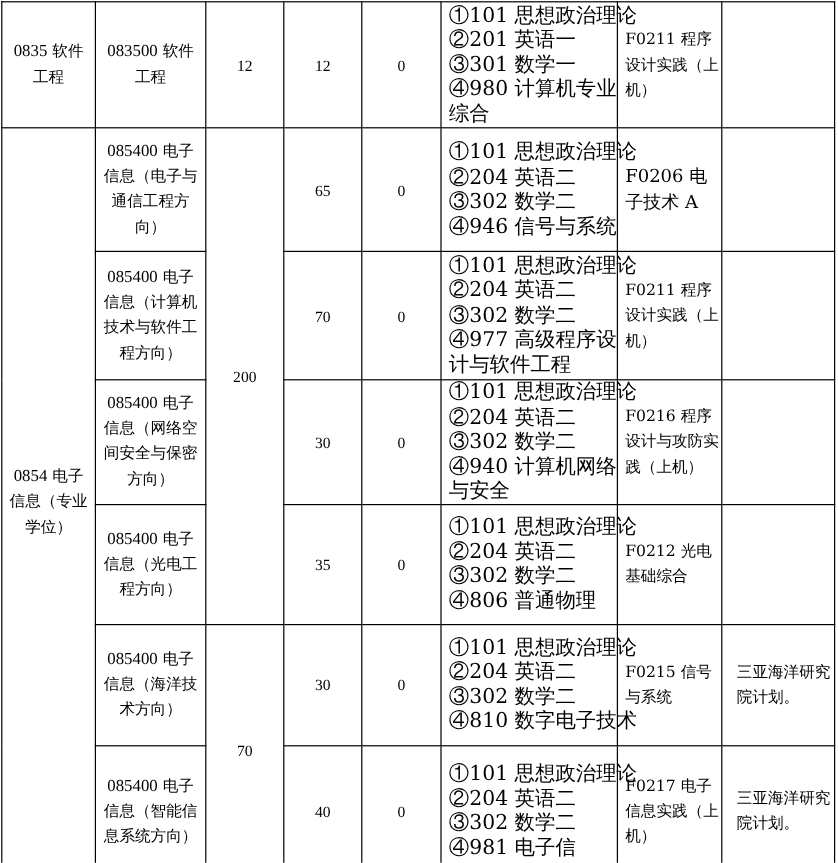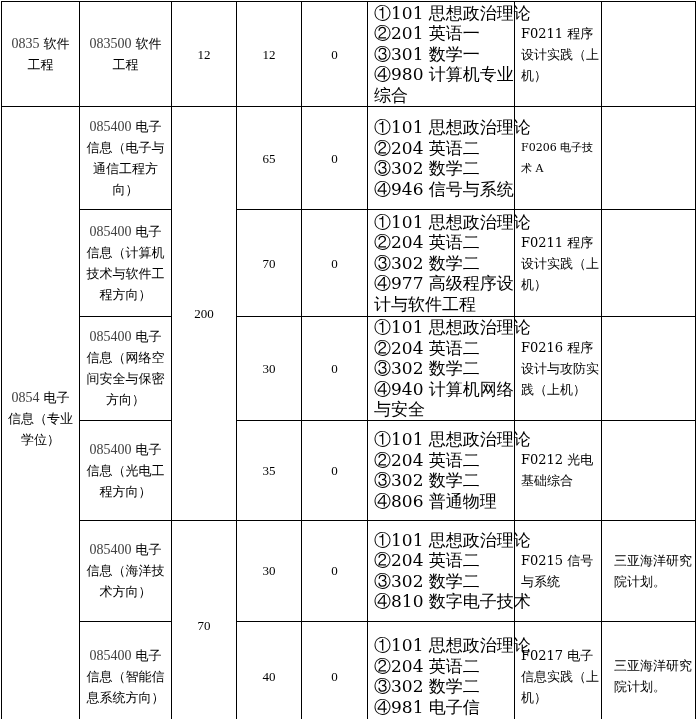--- a/index.html
+++ b/index.html
@@ -15,21 +15,21 @@
   table.grid td {
     border: 1.5px solid #000;
     padding: 0;
     vertical-align: middle;
     font-size: 13px;
     line-height: 21px;
   }
   td.center { text-align: center; }
   td.left { text-align: left; padding-left: 6px !important; }
   .serif { font-family: "Liberation Serif", "DejaVu Serif", serif; font-size: 14px; }
-  .code { color: #404040; }
+  .code { color: #000000; }
   .subj-line { display: block; white-space: nowrap; font-family: "DejaVu Serif", serif; font-size: 17px; line-height: 20.5px; }
   .subj-wrap { white-space: normal; }
   .major-cell { padding: 0 4px !important; }
 </style>
 </head>
 <body>
 
 <table class="grid">
   <colgroup>
     <col style="width:78px">
@@ -76,21 +76,21 @@
       </td>
       <td rowspan="4" class="center serif">200</td>
       <td class="center serif">65</td>
       <td class="center serif">0</td>
       <td class="left">
         <span class="subj-line">①101 思想政治理论</span>
         <span class="subj-line">②204 英语二</span>
         <span class="subj-line">③302 数学二</span>
         <span class="subj-line">④946  信号与系统</span>
       </td>
-      <td class="left" style="font-family:'DejaVu Serif',serif;font-size:11px;">F0206 电子技术 A</td>
+      <td class="left" style="font-family:'DejaVu Serif',serif;font-size:15px;">F0206 电子技术 A</td>
       <td class="left"></td>
     </tr>
 
     <tr style="height:107px">
       <td class="center major-cell">
         <span class="code serif">085400</span>
         <span>电子信息（计算机技术与软件工程方向）</span>
       </td>
       <td class="center serif">70</td>
       <td class="center serif">0</td>

